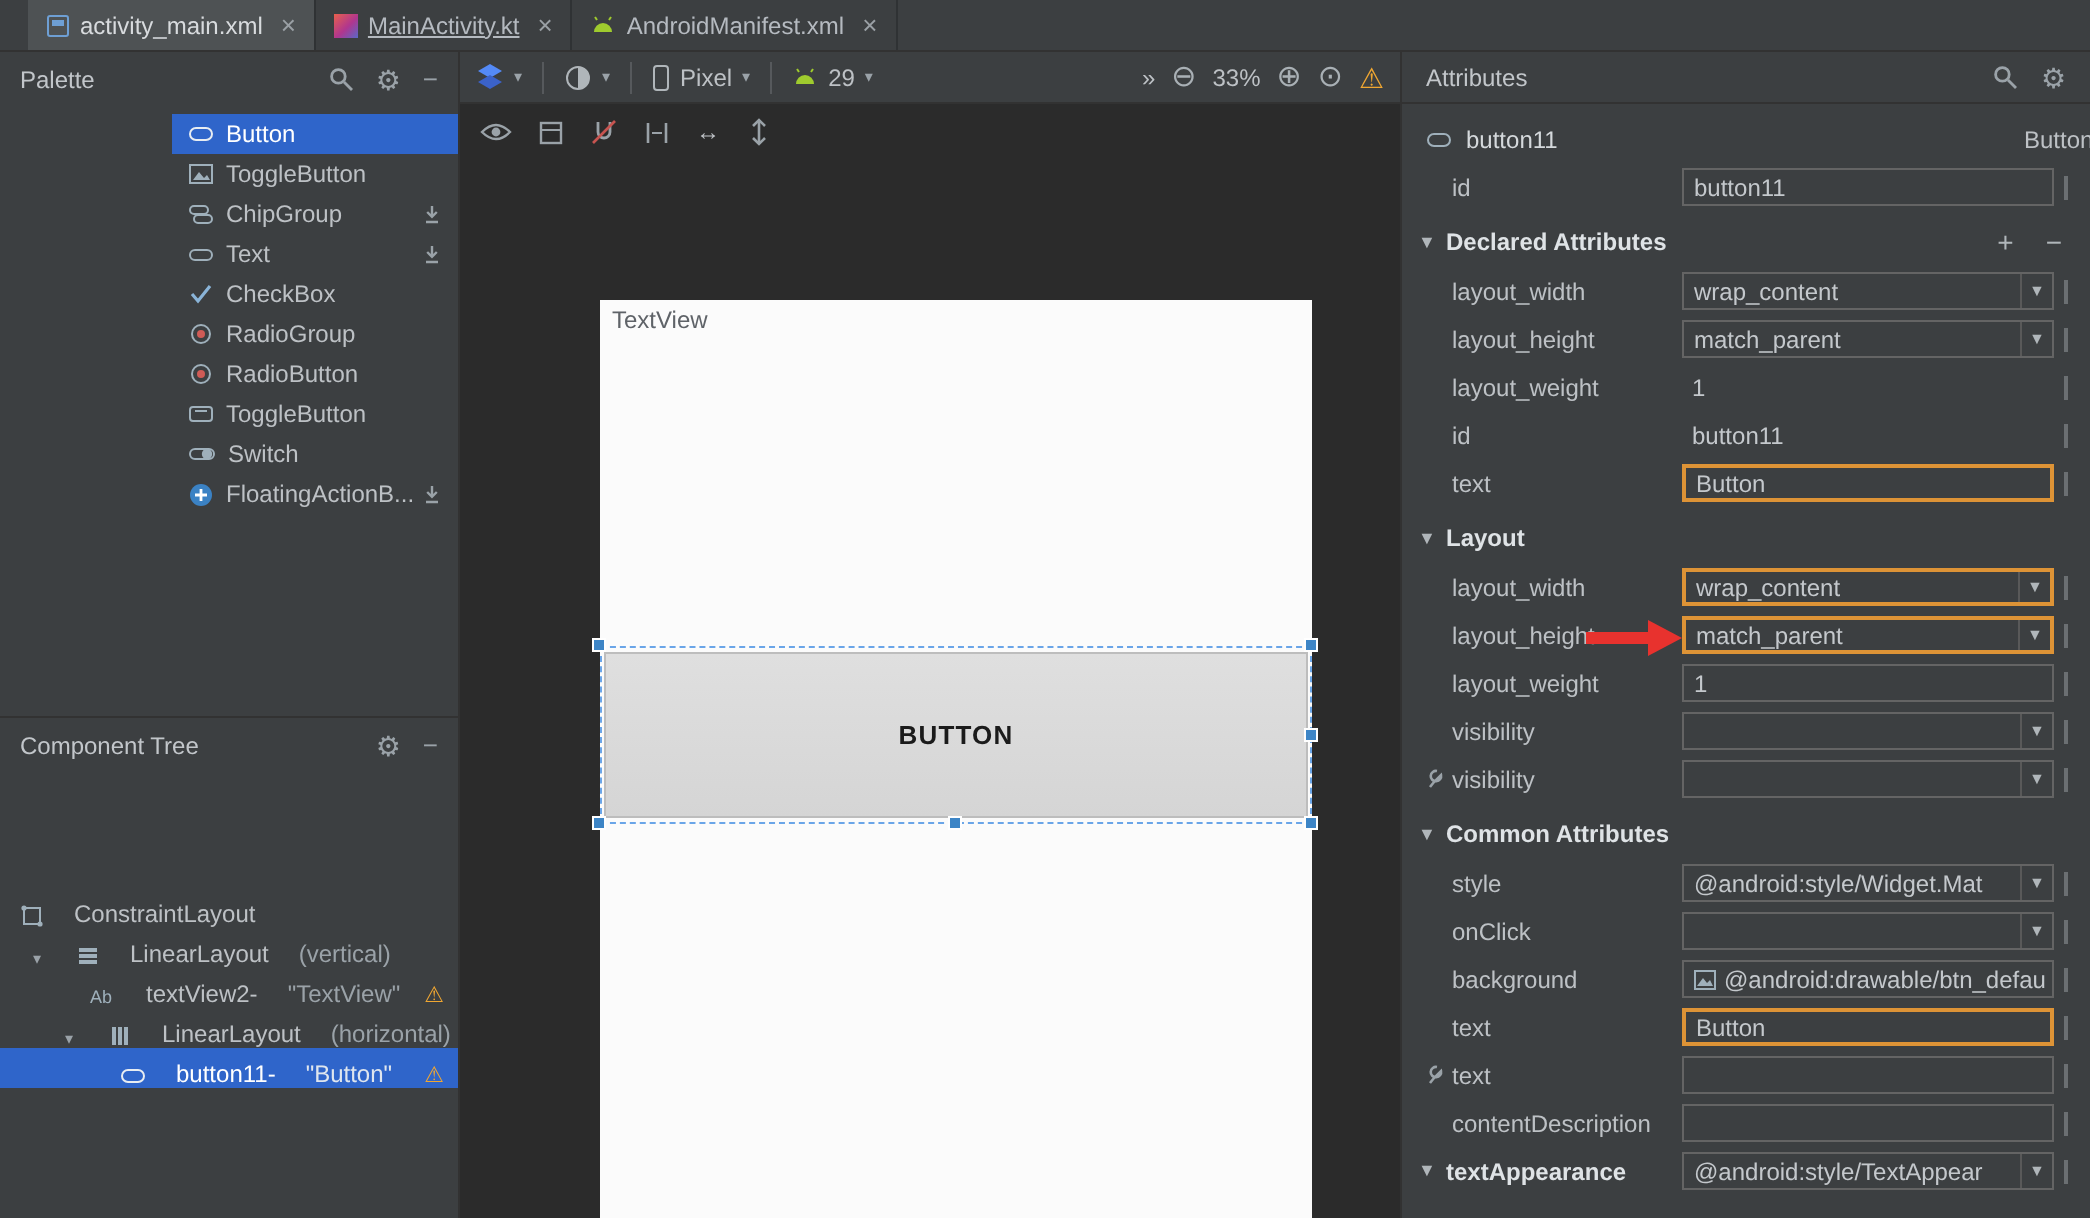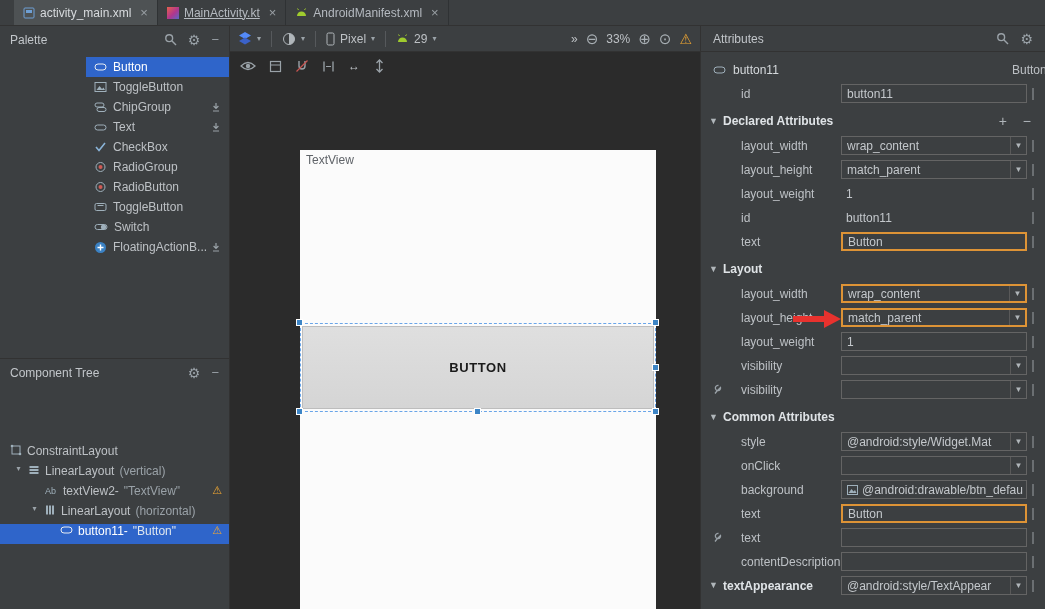--- a/index.html
+++ b/index.html
@@ -26,21 +26,21 @@
 .pcat{height:24px;line-height:24px;padding-left:10px;color:#bdc1c5}
 .pcat.sel{background:#24415e;color:#d7dbde}
 .pcomps{position:absolute;top:27px;left:86px;right:0;bottom:0;padding-top:4px}
 .pitem{height:20px;display:flex;align-items:center;gap:6px;padding-left:8px;position:relative;color:#bdc1c5}
 .pitem.sel{background:#2f65ca;color:#fff}
 .pitem .dl{position:absolute;right:8px}
 
 
 .ctree{position:absolute;top:358px;left:0;width:230px;height:251px;background:#3c3f41;border-top:1px solid #323232;border-right:1px solid #323232}
 .titems{padding-top:58px}
-.titem{height:20px;display:flex;align-items:flex-start;gap:5px;position:relative;color:#bdc1c5;white-space:nowrap}
+.titem{height:20px;display:flex;align-items:flex-end;gap:15px;position:relative;color:#bdc1c5;white-space:nowrap}
 .titem.sel{background:#2f65ca;color:#fff}
 .texp{font-size:8px;color:#9aa2a8;width:9px;text-align:center}
 .tsuffix{color:#9aa2a8}
 .titem.sel .tsuffix{color:#dfe6ee}
 .twarn{position:absolute;right:7px;color:#f0a732;font-size:11px}
 
 
 .center{position:absolute;top:26px;left:230px;width:470px;bottom:0;background:#2b2b2b}
 .ctoolbar{height:26px;background:#3c3f41;border-bottom:1px solid #323232;display:flex;align-items:center;padding:0 8px;gap:5px}
 .caret{font-size:8px;color:#9aa2a8}
@@ -55,21 +55,21 @@
 .selrect{position:absolute;left:70px;top:297px;width:356px;height:89px;border:1px dashed #6aa5e8}
 .designbtn{position:absolute;left:72px;top:300px;width:352px;height:83px;background:linear-gradient(#dfdfdf,#d5d5d5);border:1px solid #bdbdbd;display:flex;align-items:center;justify-content:center;color:#1b1b1b;font-size:13px;font-weight:600;letter-spacing:.6px}
 .handle{position:absolute;width:7px;height:7px;background:#3d85c6;border:1px solid #fff}
 
 
 .rpanel{position:absolute;top:26px;left:700px;width:345px;bottom:0;background:#3c3f41;border-left:1px solid #323232;overflow:hidden}
 .rheader{height:26px;border-bottom:1px solid #323232;display:flex;align-items:center;padding:0 12px;color:#c2c6ca}
 .comprow{height:24px;display:flex;align-items:center;padding-left:12px;gap:7px;color:#d5d9dc;position:relative;margin-top:6px}
 .comptype{position:absolute;right:0;top:5px;width:33px;overflow:hidden;white-space:nowrap;color:#bdc1c5}
 .arow{height:24px;position:relative}
-.alabel{position:absolute;left:40px;top:5px;color:#bdc1c5;white-space:nowrap}
+.alabel{position:absolute;left:25px;top:5px;color:#bdc1c5;white-space:nowrap}
 .wicon{position:absolute;left:10px;top:6px}
 .afield{position:absolute;left:140px;top:2px;width:186px;height:19px}
 .combo{display:flex;align-items:stretch;border:1px solid #646464}
 .cval{flex:1;display:flex;align-items:center;padding-left:5px;white-space:nowrap;overflow:hidden;color:#c4c8cc}
 .carr{width:16px;display:flex;align-items:center;justify-content:center;border-left:1px solid #595959;color:#b0b6ba;font-size:8px}
 .tfield{border:1px solid #646464;display:flex;align-items:center;padding-left:5px;gap:4px;color:#c4c8cc;white-space:nowrap;overflow:hidden}
 .hl{border:2px solid #dd9336}
 .plainv{position:absolute;left:145px;top:5px;color:#c4c8cc}
 .tick{position:absolute;left:331px;top:6px;width:2px;height:12px;background:#6b6f72}
 .sec{height:24px;position:relative;color:#dfe3e6;font-weight:bold;margin-top:4px}

